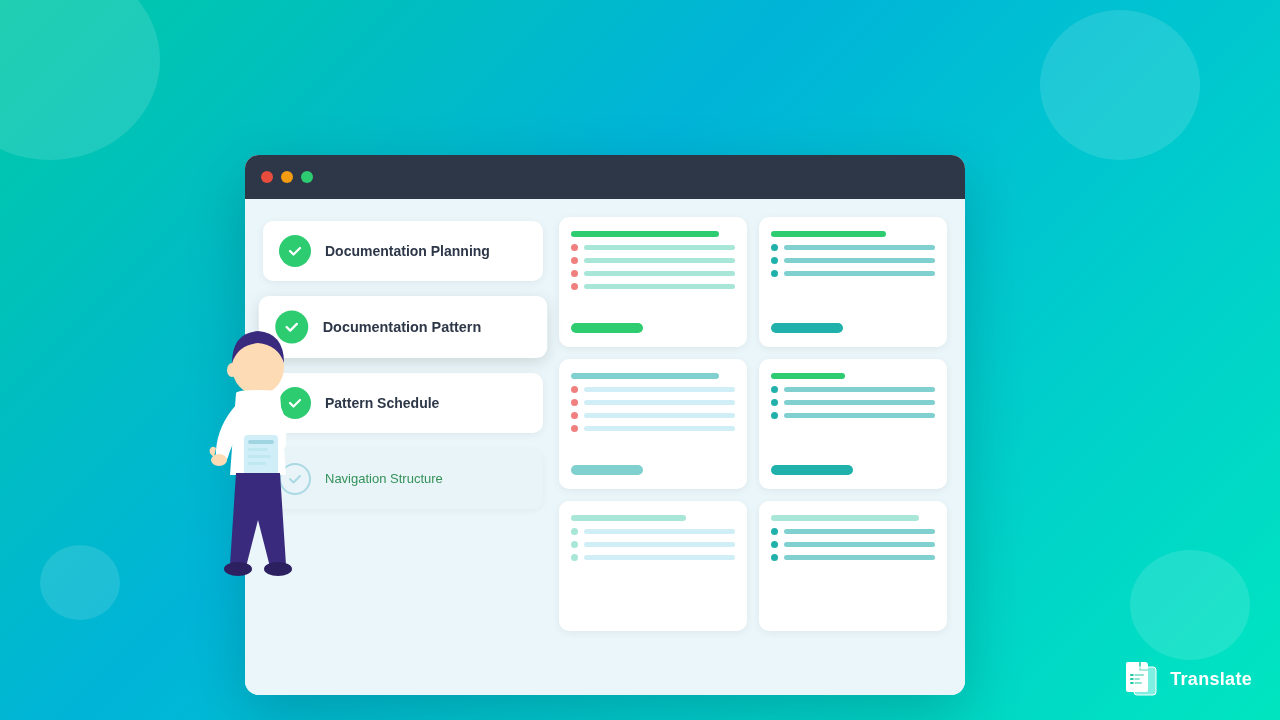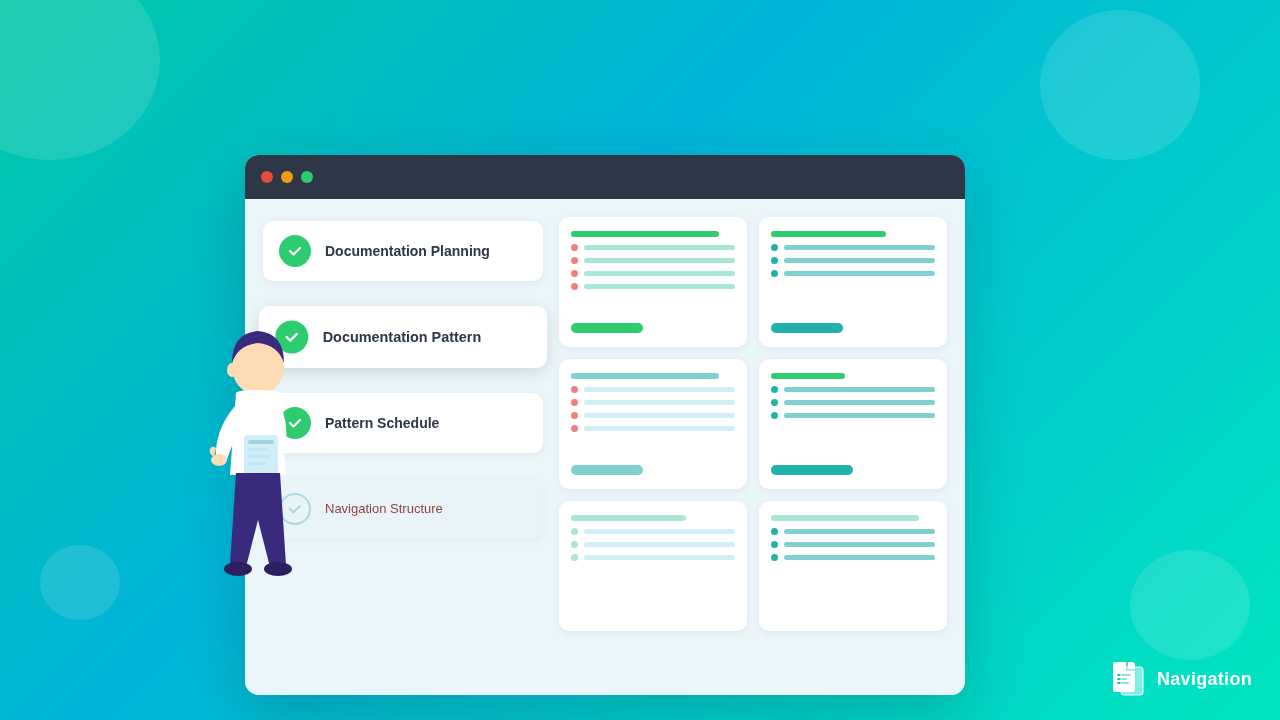--- a/index.html
+++ b/index.html
@@ -74,21 +74,21 @@
       gap: 16px;
       background: #eaf6f9;
     }
 
     
     .left-panel {
       width: 280px;
       flex-shrink: 0;
       display: flex;
       flex-direction: column;
-      gap: 26px;
+      gap: 16px;
       padding-top: 4px;
     }
 
     .checklist-item {
       background: white;
       border-radius: 10px;
       padding: 14px 16px;
       display: flex;
       align-items: center;
       gap: 14px;
@@ -121,21 +121,21 @@
     }
 
     .item-text {
       font-size: 14px;
       font-weight: 600;
       color: #2d3748;
       line-height: 1.3;
     }
     .checklist-item.faded .item-text {
       font-size: 13px;
-      color: #7f1d1d;
+      color: #15803d;
       font-weight: 500;
     }
 
     
     .right-panel {
       flex: 1;
       display: grid;
       grid-template-columns: 1fr 1fr;
       gap: 12px;
       align-content: start;
@@ -450,14 +450,14 @@
 
     <rect x="4" y="2" width="22" height="28" rx="3" fill="white"></rect>
     <path d="M18 2 L26 10 L26 30 Q26 32 24 32 L6 32 Q4 32 4 30 L4 4 Q4 2 6 2 Z" fill="white"></path>
     <path d="M18 2 L18 10 L26 10" fill="none" stroke="#20c9a0" stroke-width="1.5"></path>
     <rect x="8" y="14" width="14" height="2" rx="1" fill="#20c9a0"></rect>
     <rect x="8" y="18" width="10" height="2" rx="1" fill="#20c9a0"></rect>
     <rect x="8" y="22" width="12" height="2" rx="1" fill="#20c9a0"></rect>
 
     <rect x="12" y="7" width="22" height="28" rx="3" fill="rgba(255,255,255,0.5)" stroke="white" stroke-width="1"></rect>
   </svg>
-  <span class="branding-text">Navigation</span>
+  <span class="branding-text">Translate</span>
 </div>
 
 </body></html>

